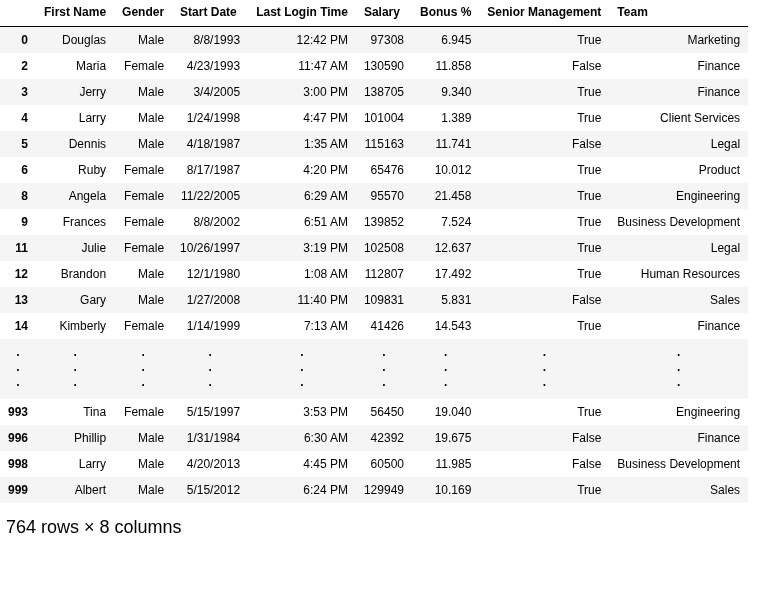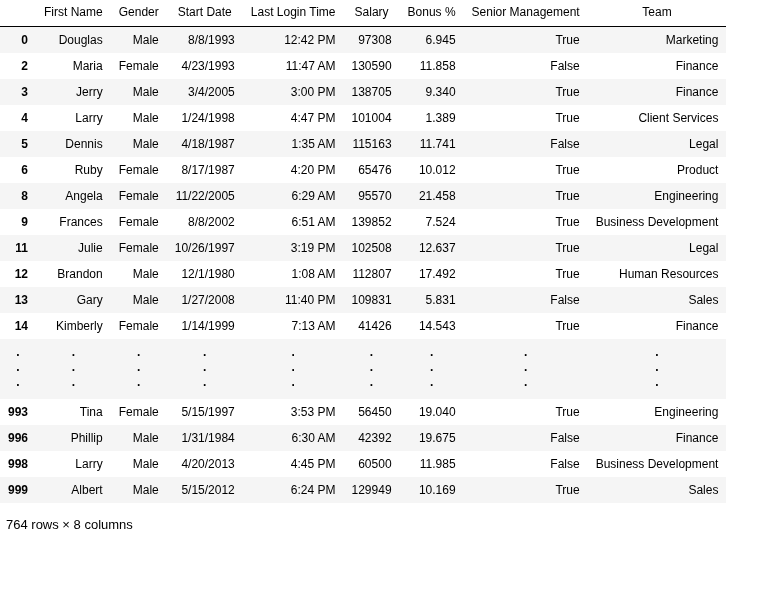--- a/index.html
+++ b/index.html
@@ -18,22 +18,22 @@
     padding: 0px 0 0 0;
   }
   table.dataframe {
     border-collapse: collapse;
     border: none;
     font-size: 12px;
     table-layout: auto;
     margin: 0;
   }
   table.dataframe thead th {
-    font-weight: normal;
-    text-align: center;
+    font-weight: bold;
+    text-align: left;
     vertical-align: bottom;
     padding: 4px 8px 6px 8px;
     border: none;
     border-bottom: 1px solid #000000;
     white-space: nowrap;
     font-size: 12px;
     line-height: 16px;
     margin-top: 48px;
   }
   table.dataframe thead th.blank-corner {
@@ -74,21 +74,21 @@
   .vdots {
     display: inline-block;
     writing-mode: vertical-rl;
     text-orientation: upright;
     letter-spacing: 1px;
     font-size: 12px;
     line-height: 12px;
     font-weight: bold;
   }
   .df-shape {
-    font-size: 13px;
+    font-size: 18px;
     color: #000000;
     padding: 14px 0 0 6px;
     font-family: "Liberation Sans", sans-serif;
   }
 </style>
 </head>
 <body>
 
 <div class="df-wrapper">
   <table class="dataframe">

